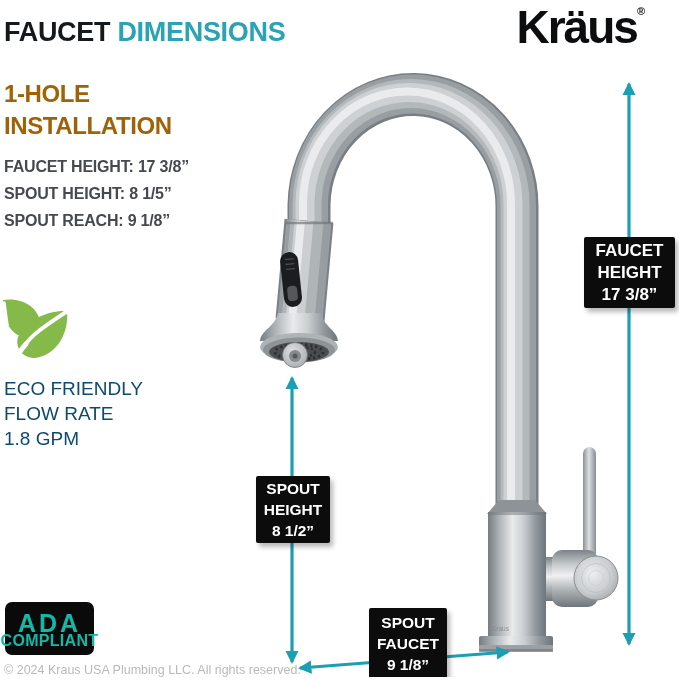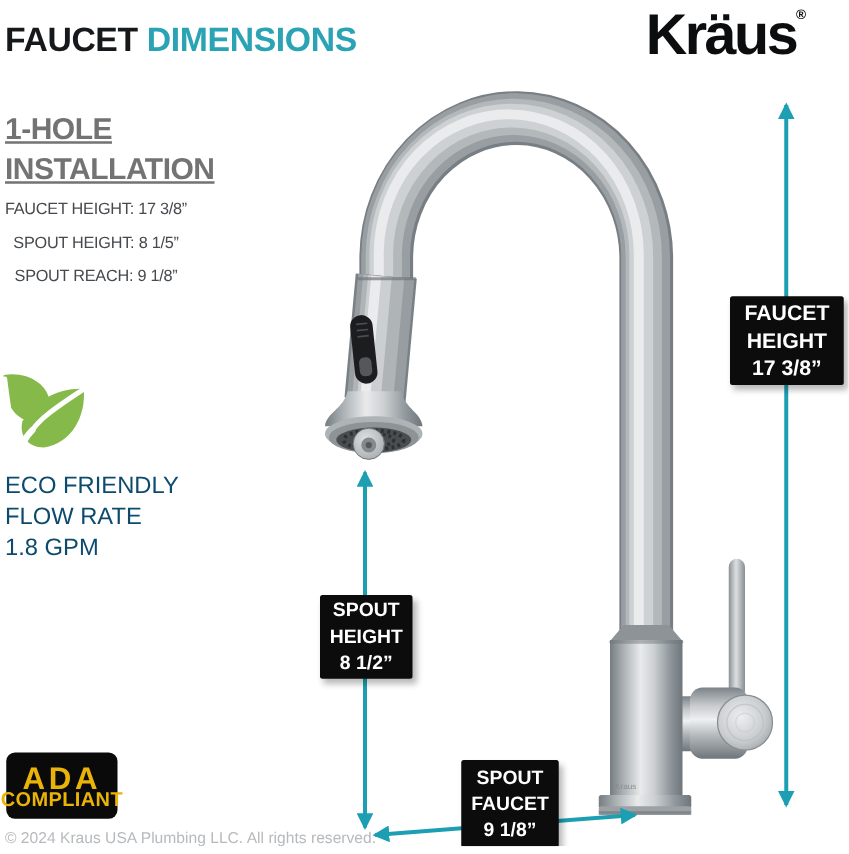--- a/index.html
+++ b/index.html
@@ -8,29 +8,29 @@
 
   
   .title{position:absolute;left:4px;top:17px;font-size:27px;font-weight:800;letter-spacing:-0.3px;
          color:#16191c;white-space:nowrap;}
   .title .accent{color:#2aa3b5;}
   .brand{position:absolute;right:34px;top:0px;font-size:46px;font-weight:800;letter-spacing:-2px;
          color:#0b0d0f;white-space:nowrap;}
   .brand sup{font-size:11px;font-weight:700;letter-spacing:0;vertical-align:28px;}
 
   
-  .install{position:absolute;left:4px;top:88px;font-size:24px;font-weight:700;line-height:32px;
-           letter-spacing:-0.4px;color:#737373;text-decoration:underline;}
-  .specs{position:absolute;left:4px;top:153px;font-size:13px;font-weight:400;line-height:27px;
-         letter-spacing:-0.2px;color:#464a4e;text-align:center;}
+  .install{position:absolute;left:4px;top:78px;font-size:24px;font-weight:700;line-height:32px;
+           letter-spacing:-0.4px;color:#a16207;}
+  .specs{position:absolute;left:4px;top:153px;font-size:16px;font-weight:700;line-height:27px;
+         letter-spacing:-0.2px;color:#464a4e;}
   .eco-text{position:absolute;left:4px;top:376px;font-size:19px;font-weight:400;line-height:25px;
             color:#0c4a6e;}
 
   .ada{position:absolute;left:5px;top:602px;width:89px;height:53px;background:#0a0a0a;border-radius:7px;
-       color:#eab308;display:flex;flex-direction:column;align-items:center;justify-content:center;z-index:3;}
+       color:#14b8a6;display:flex;flex-direction:column;align-items:center;justify-content:center;z-index:3;}
   .ada .big{font-size:25px;font-weight:800;letter-spacing:3px;line-height:24px;}
   .ada .small{font-size:16px;font-weight:700;letter-spacing:0.3px;line-height:12px;}
 
   .copyright{position:absolute;left:4px;top:663px;font-size:12.5px;color:#b7babd;z-index:3;text-align:center;}
 
   
   .dim-box{position:absolute;background:#0c0c0c;color:#ffffff;border-radius:2px;z-index:3;
            display:flex;flex-direction:column;align-items:center;justify-content:center;text-align:center;
            font-weight:700;box-shadow:3px 4px 5px rgba(0,0,0,0.28);}
   #box-faucet-height{left:584px;top:237px;width:91px;height:71px;font-size:17px;line-height:22px;}

